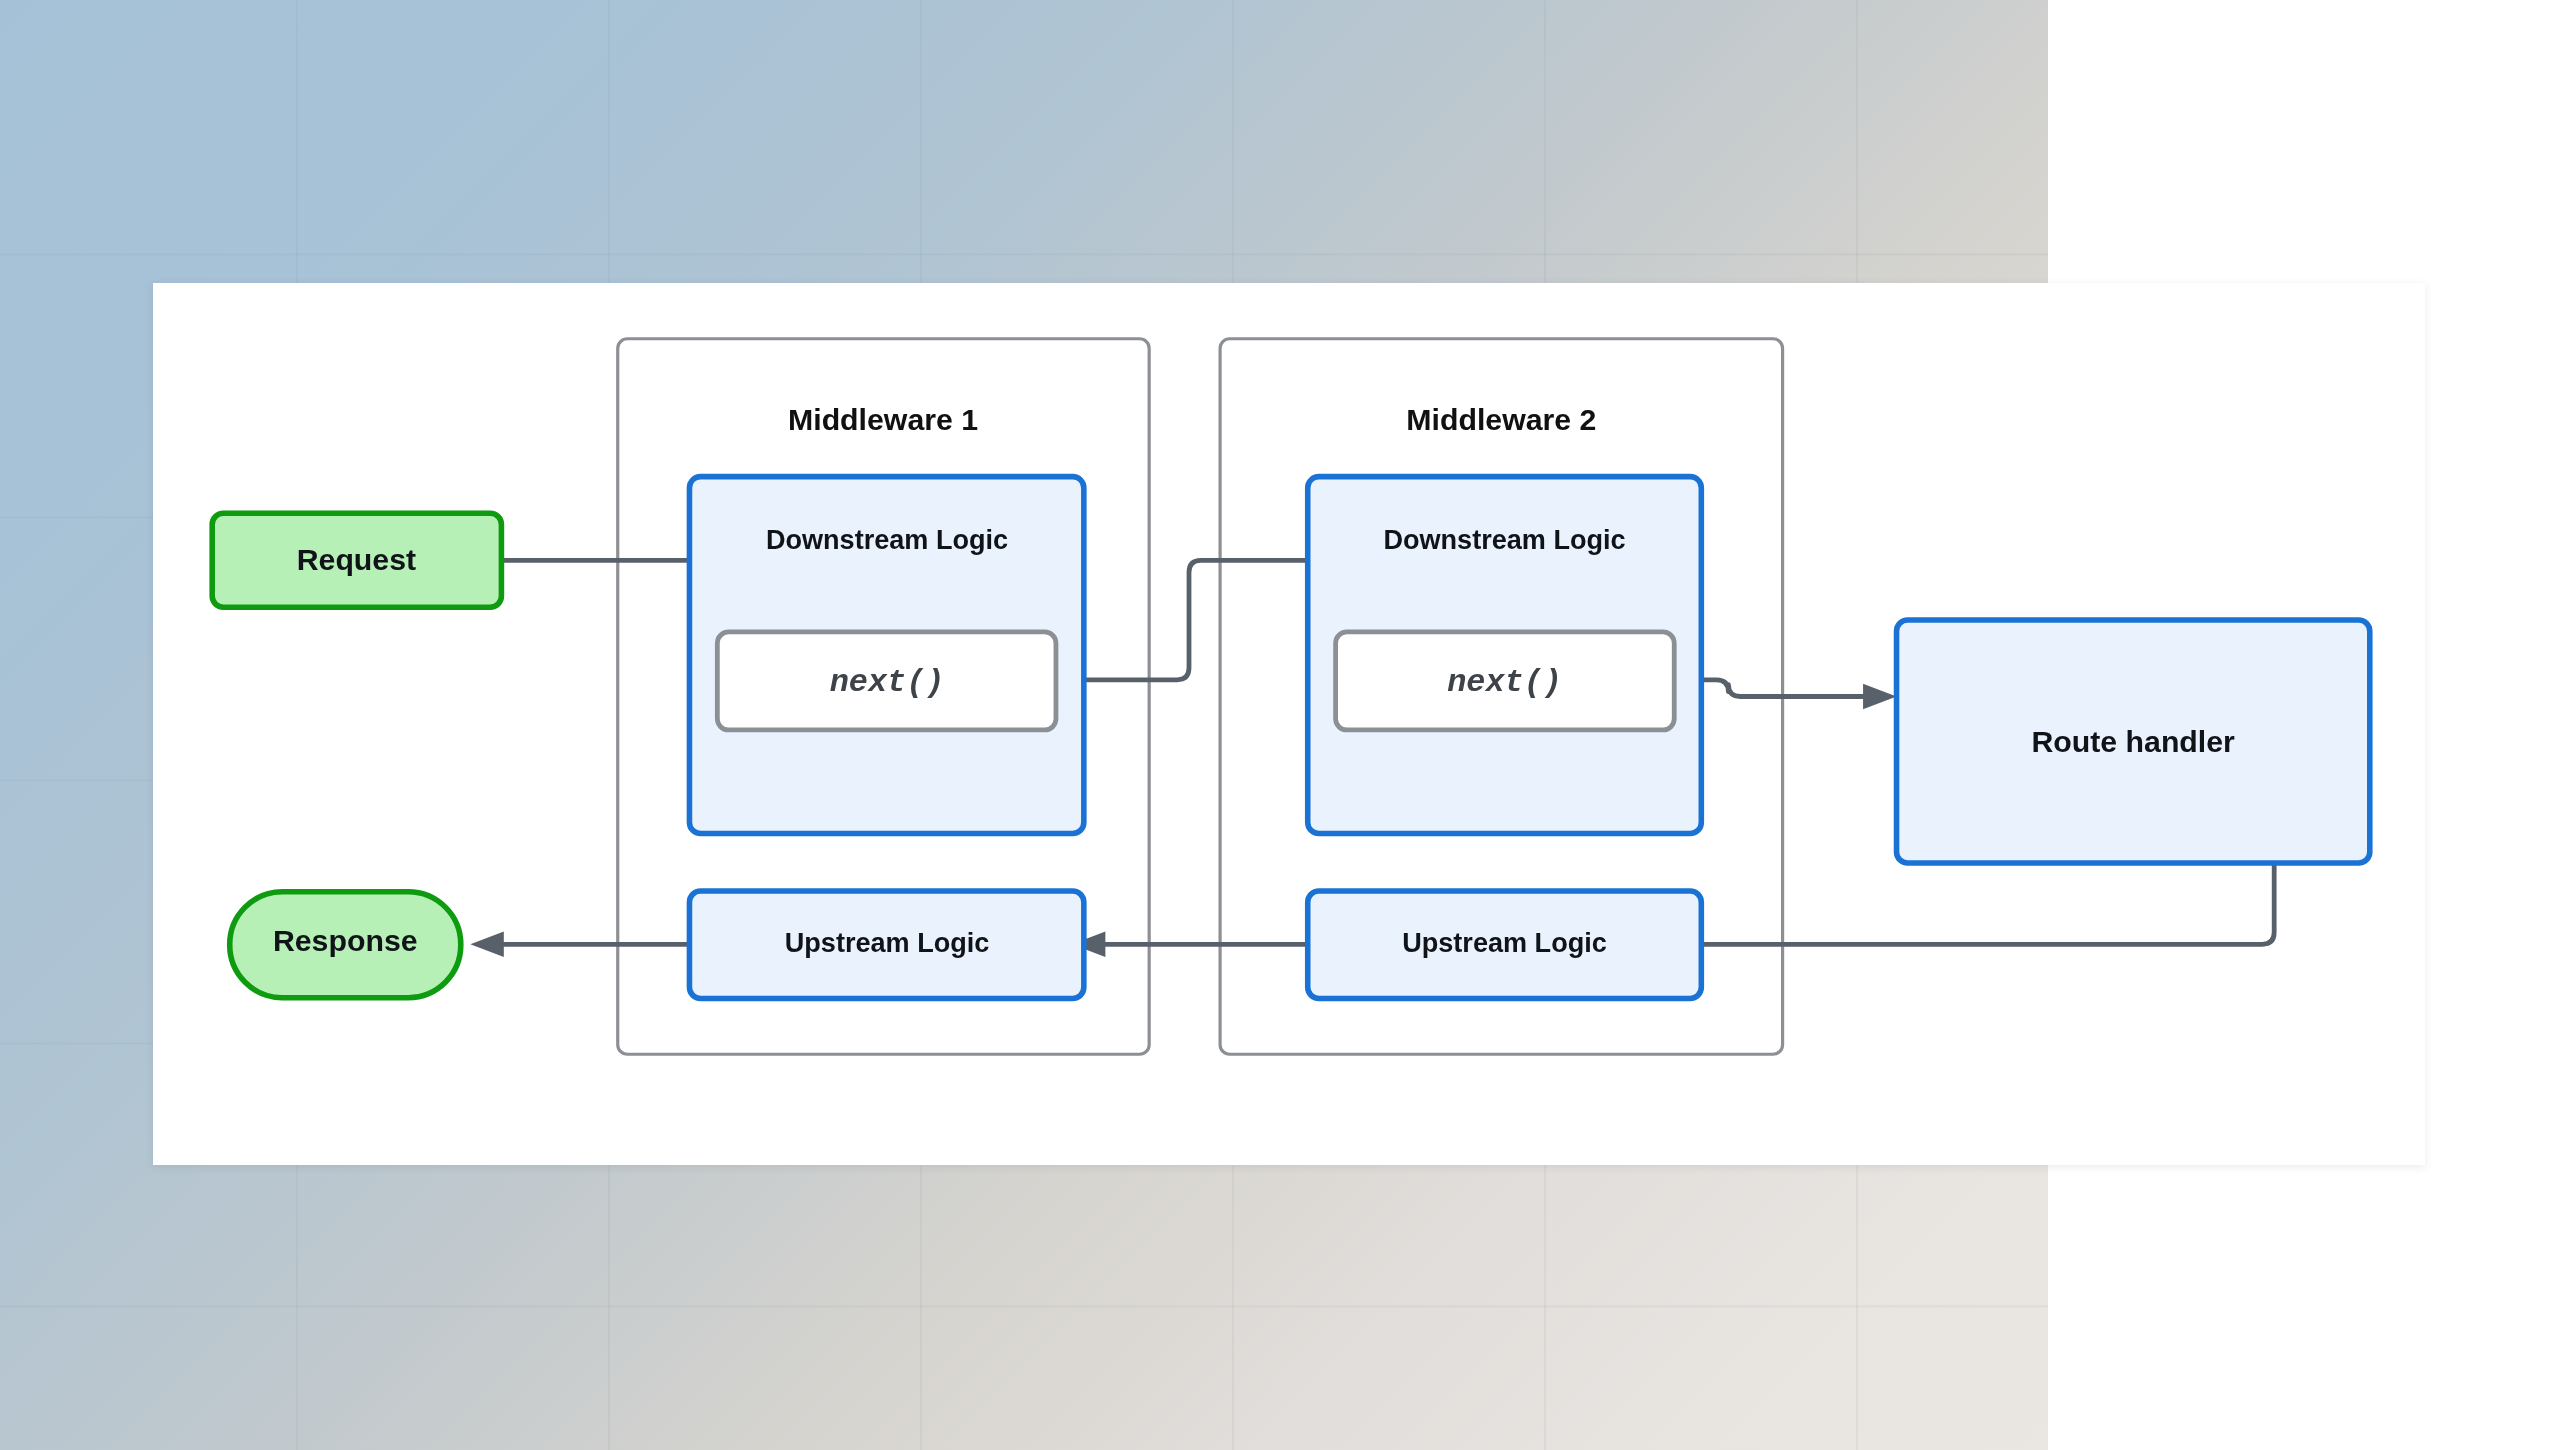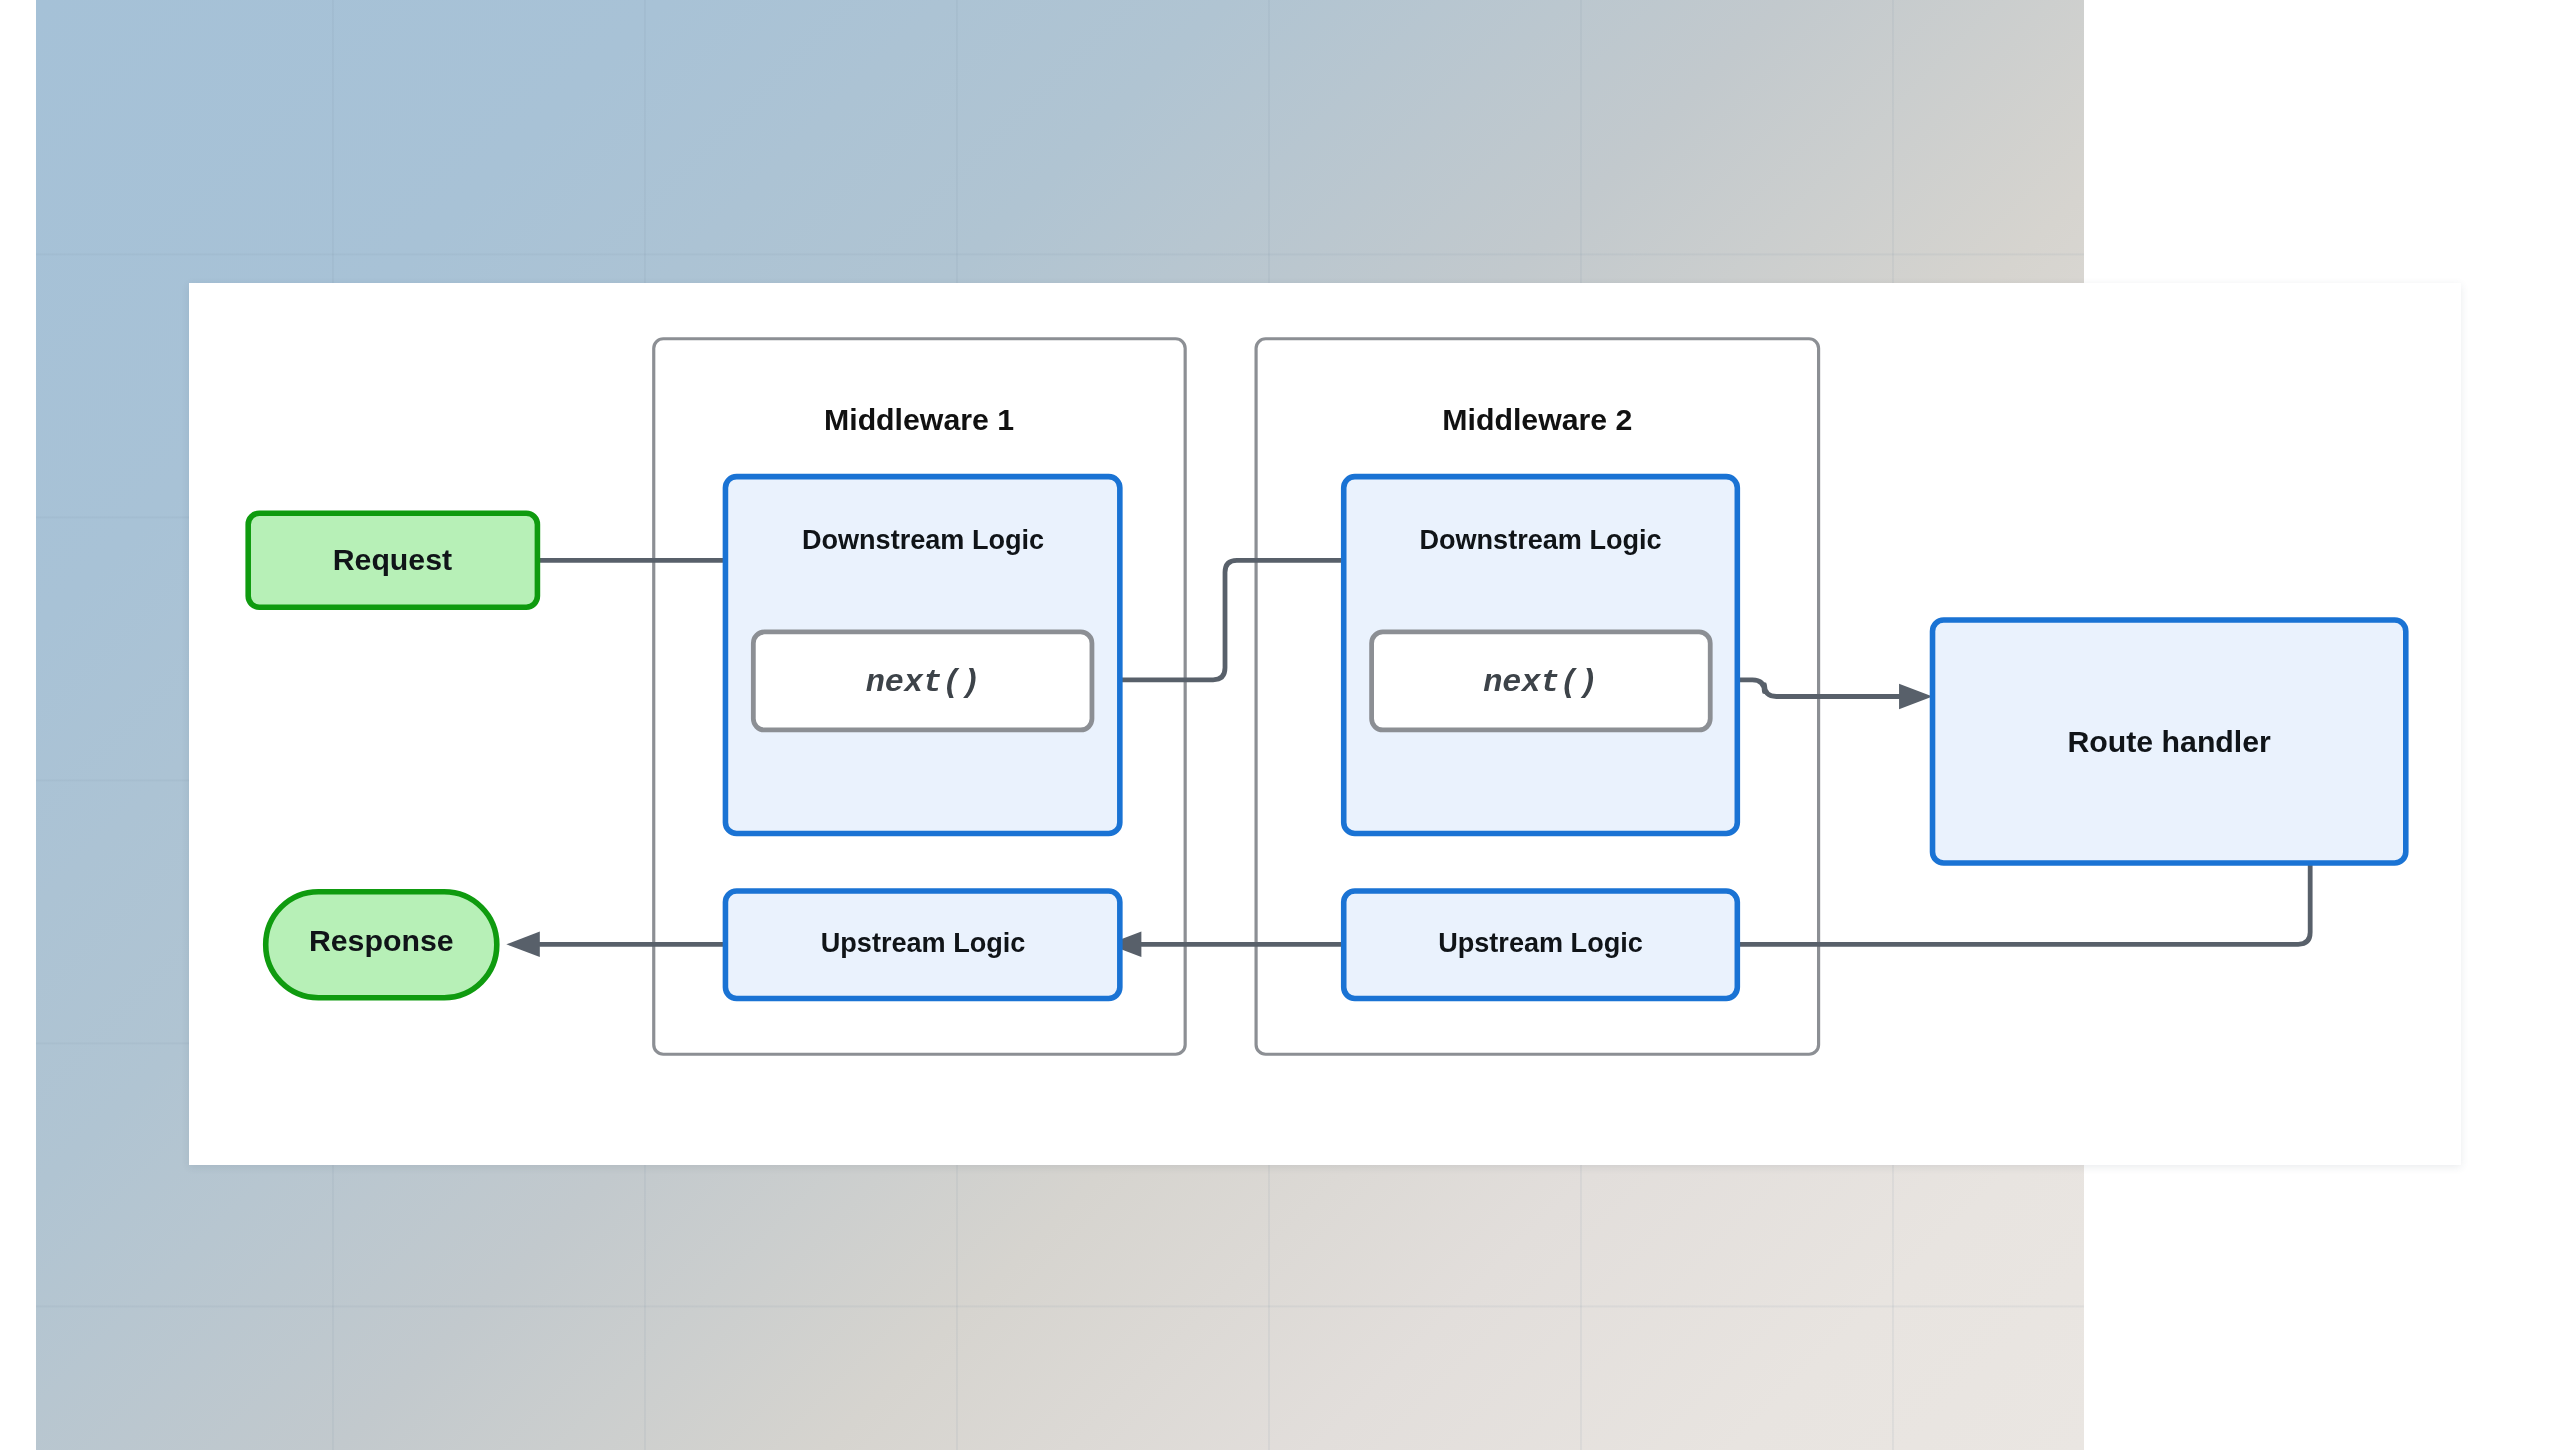--- a/index.html
+++ b/index.html
@@ -18,21 +18,20 @@
     background:
       linear-gradient(135deg,
         #a5c1d7 0%,
         #a8c2d6 18%,
         #b0c4d2 34%,
         #c2c9cd 50%,
         #d6d4cf 64%,
         #e2dedb 78%,
         #e8e4e0 90%,
         #eae6e2 100%);
-    margin-left: 36px;
   }
   
   #grid-overlay {
     position: absolute;
     inset: 0;
     background-image:
       linear-gradient(to right, rgba(120,140,160,0.10) 1.6px, transparent 1.6px),
       linear-gradient(to bottom, rgba(120,140,160,0.10) 1.6px, transparent 1.6px);
     background-size: 312px 263px;
     background-position: -16px -9.6px;

